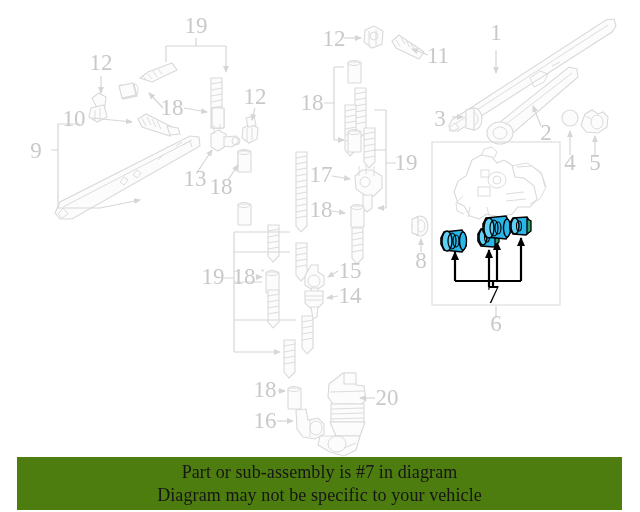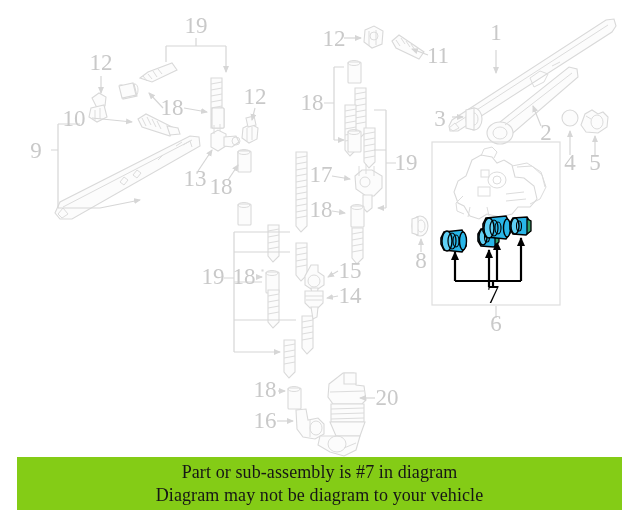--- a/index.html
+++ b/index.html
@@ -47,21 +47,21 @@
   .boxframe { fill: none; stroke: #dedede; stroke-width: 1.2; }
   .hl-stroke { fill: none; stroke: #000000; stroke-width: 2.2; }
   .hl-head { fill: #000000; }
   
   #notice-banner {
     position: absolute;
     left: 17px;
     top: 457px;
     width: 605px;
     height: 53px;
-    background: #84cc16;
+    background: #4d7c0f;
     display: flex;
     flex-direction: column;
     align-items: center;
     justify-content: center;
     box-sizing: border-box;
   }
   #notice-banner .line {
     font-family: "Liberation Serif", serif;
     font-size: 18px;
     color: #161616;
@@ -494,16 +494,16 @@
       <text class="callout-label" text-anchor="middle" x="265" y="397">18</text>
       <text class="callout-label" text-anchor="middle" x="196" y="33">19</text>
       <text class="callout-label" text-anchor="middle" x="406" y="170">19</text>
       <text class="callout-label" text-anchor="middle" x="213" y="284">19</text>
       <text class="callout-label" text-anchor="middle" x="387" y="405">20</text>
     </g>
   </svg>
 
   <div id="notice-banner">
     <div class="line">Part or sub-assembly is #7 in diagram</div>
-    <div class="line">Diagram may not be diagram to your vehicle</div>
+    <div class="line">Diagram may not be specific to your vehicle</div>
   </div>
 
 </div>
 
 </body></html>

